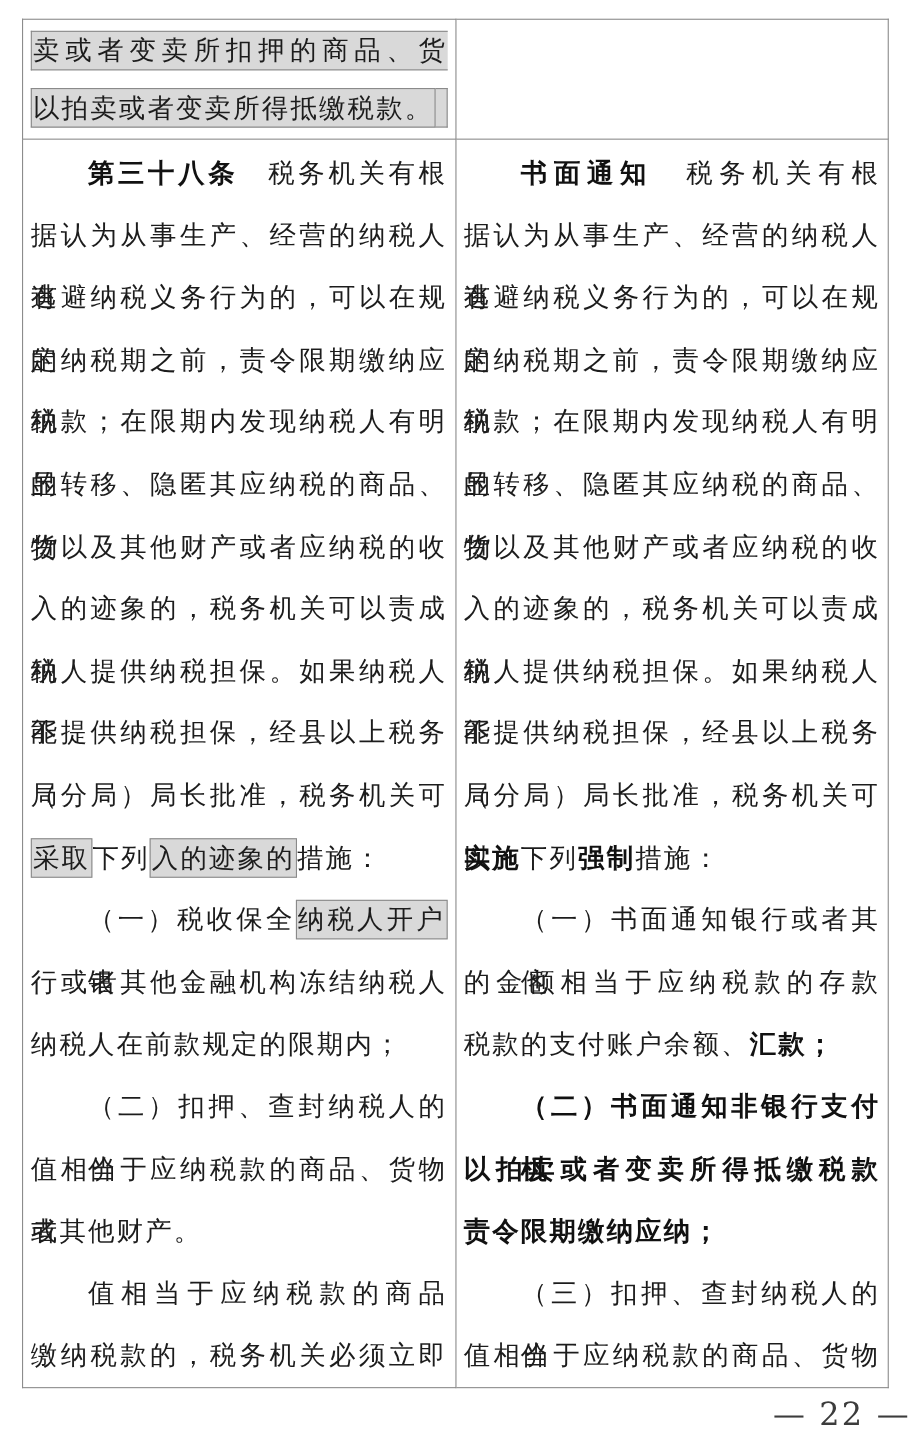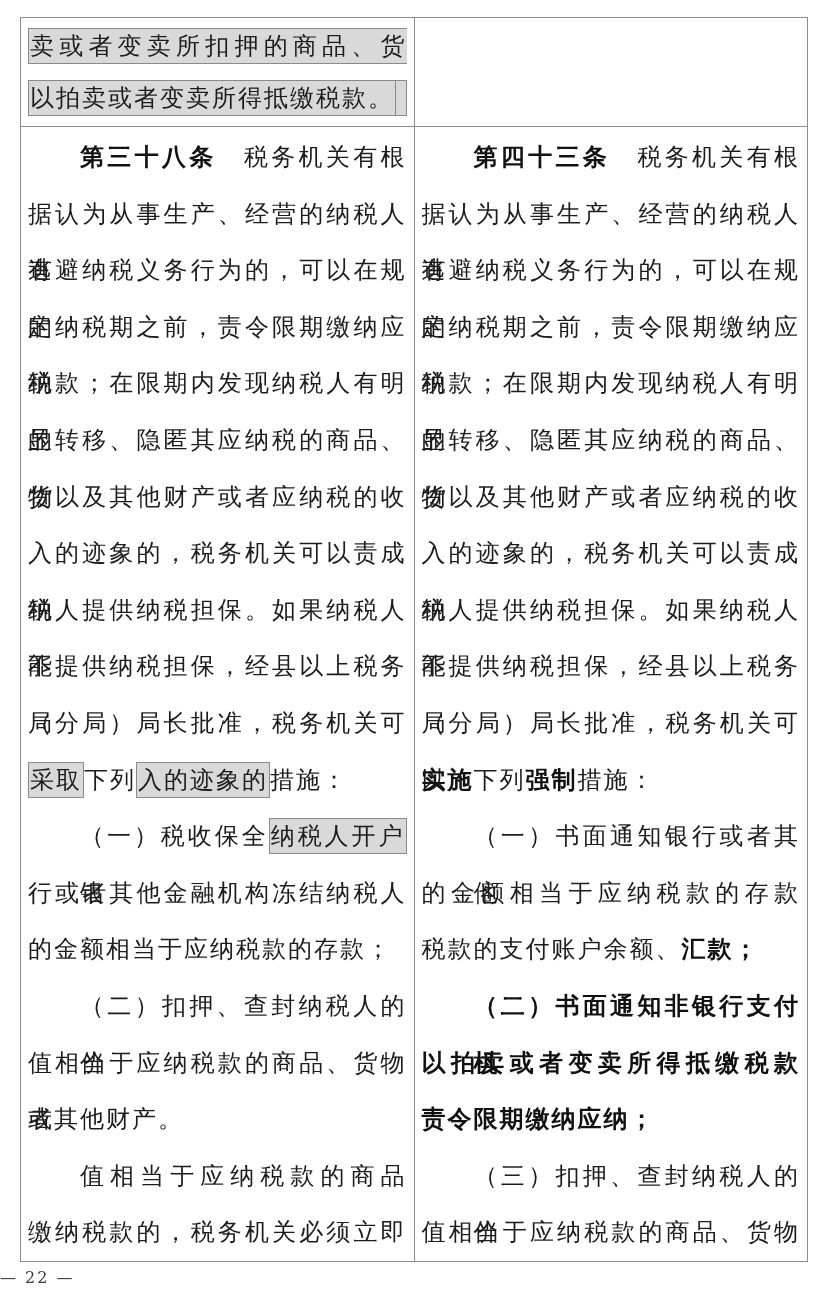--- a/index.html
+++ b/index.html
@@ -60,23 +60,23 @@
   .seg.hl {
     background: #d9d9d9;
     border: 1px solid #8a8a8a;
     padding: 3px 1px;
   }
   .footer {
     position: absolute;
     left: 0;
     right: 0;
     top: 1268px;
-    text-align: left;
+    text-align: right;
     font-family: "DejaVu Serif", serif;
-    font-size: 16px;
+    font-size: 29px;
     letter-spacing: 2px;
     color: #3c3c3c;
   }
 </style>
 </head>
 <body>
 
 <div class="page">
   <table class="law-table">
     <tbody>
@@ -96,29 +96,29 @@
             <div class="line just"><span class="seg">税款；在限期内发现纳税人有明显</span></div>
             <div class="line just"><span class="seg">的转移、隐匿其应纳税的商品、货</span></div>
             <div class="line just"><span class="seg">物以及其他财产或者应纳税的收</span></div>
             <div class="line just"><span class="seg">入的迹象的，税务机关可以责成纳</span></div>
             <div class="line just"><span class="seg">税人提供纳税担保。如果纳税人不</span></div>
             <div class="line just"><span class="seg">能提供纳税担保，经县以上税务局</span></div>
             <div class="line just"><span class="seg">（分局）局长批准，税务机关可以</span></div>
             <div class="line"><span class="seg hl">采取</span><span class="seg">下列</span><span class="seg hl">入的迹象的</span><span class="seg">措施：</span></div>
             <div class="line just ind"><span class="seg">（一）税收保全</span><span class="seg hl">纳税人开户</span><span class="seg">银</span></div>
             <div class="line just"><span class="seg">行或者其他金融机构冻结纳税人</span></div>
-            <div class="line"><span class="seg">的金额相当于应纳税款的存款；</span></div>
+            <div class="line"><span class="seg">纳税人在前款规定的限期内；</span></div>
             <div class="line just ind"><span class="seg">（二）扣押、查封纳税人的价</span></div>
             <div class="line just"><span class="seg">值相当于应纳税款的商品、货物或</span></div>
             <div class="line"><span class="seg">者其他财产。</span></div>
             <div class="line just ind"><span class="seg">值相当于应纳税款的商品</span></div>
             <div class="line just"><span class="seg">缴纳税款的，税务机关必须立即解</span></div>
           </td>
       <td class="row2-cell" id="cell-r2-right">
-            <div class="line just ind"><span class="seg b">第四十三条</span><span class="seg">　税务机关有根</span></div>
+            <div class="line just ind"><span class="seg b">书面通知</span><span class="seg">　税务机关有根</span></div>
             <div class="line just"><span class="seg">据认为从事生产、经营的纳税人有</span></div>
             <div class="line just"><span class="seg">逃避纳税义务行为的，可以在规定</span></div>
             <div class="line just"><span class="seg">的纳税期之前，责令限期缴纳应纳</span></div>
             <div class="line just"><span class="seg">税款；在限期内发现纳税人有明显</span></div>
             <div class="line just"><span class="seg">的转移、隐匿其应纳税的商品、货</span></div>
             <div class="line just"><span class="seg">物以及其他财产或者应纳税的收</span></div>
             <div class="line just"><span class="seg">入的迹象的，税务机关可以责成纳</span></div>
             <div class="line just"><span class="seg">税人提供纳税担保。如果纳税人不</span></div>
             <div class="line just"><span class="seg">能提供纳税担保，经县以上税务局</span></div>
             <div class="line just"><span class="seg">（分局）局长批准，税务机关可以</span></div>

